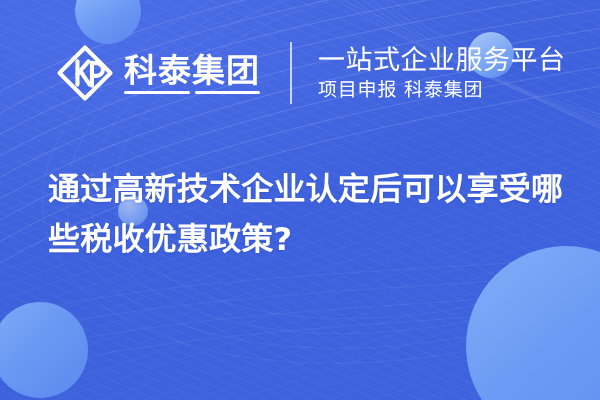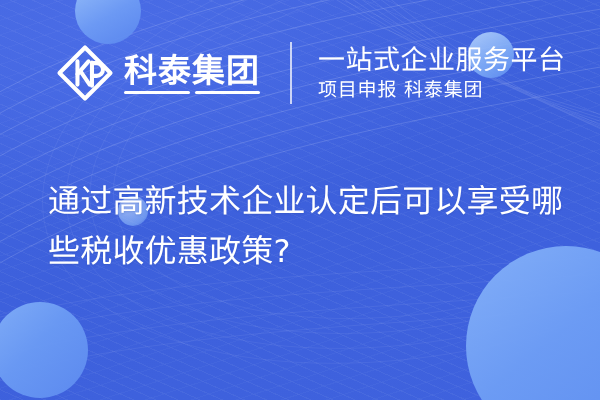--- a/index.html
+++ b/index.html
@@ -168,25 +168,25 @@
     line-height: 1.15;
     letter-spacing: .8px;
     white-space: nowrap;
     font-family: "DejaVu Serif", "Liberation Serif", serif;
   }
 
   
   .headline {
     position: absolute;
     left: 48px;
-    top: 156px;
+    top: 144px;
     width: 516px;
     color: #ffffff;
     font-size: 32px;
-    font-weight: 400;
+    font-weight: 700;
     line-height: 1.55;
     letter-spacing: .2px;
     font-family: "DejaVu Sans", "Liberation Sans", sans-serif;
     text-shadow: 0 1px 2px rgba(30,60,150,.22);
   }
 </style>
 </head>
 <body>
 
 <div class="banner">

